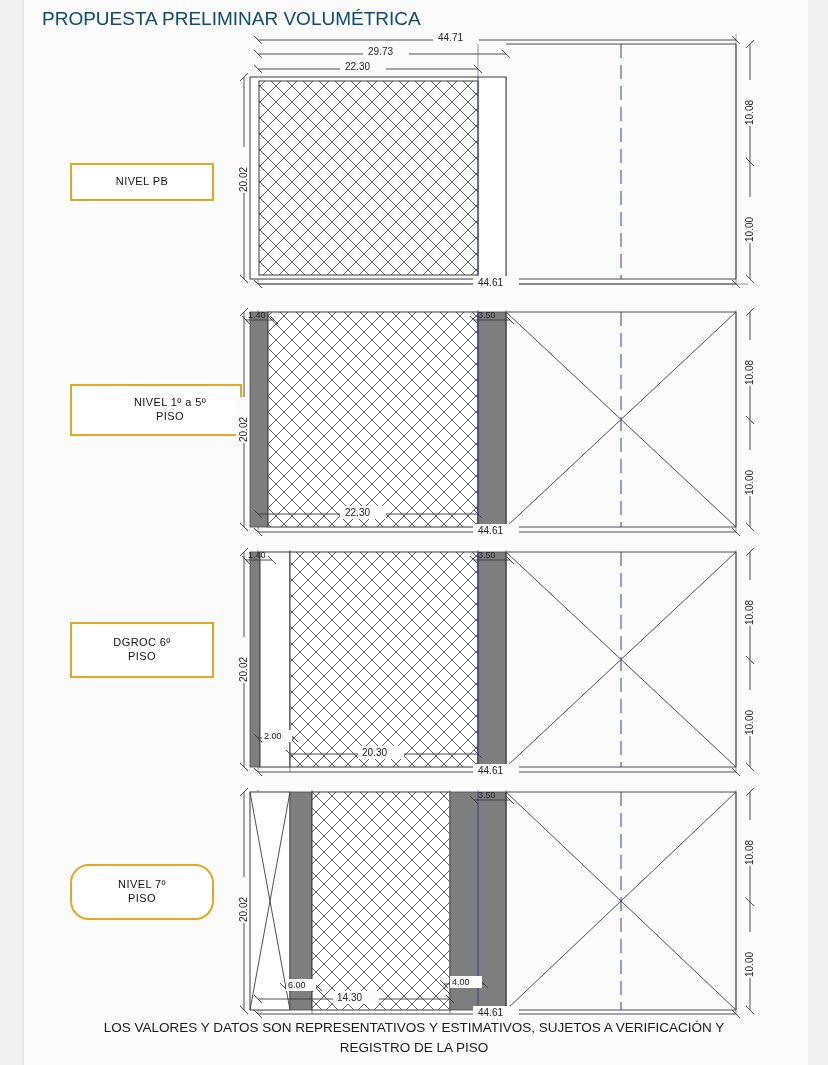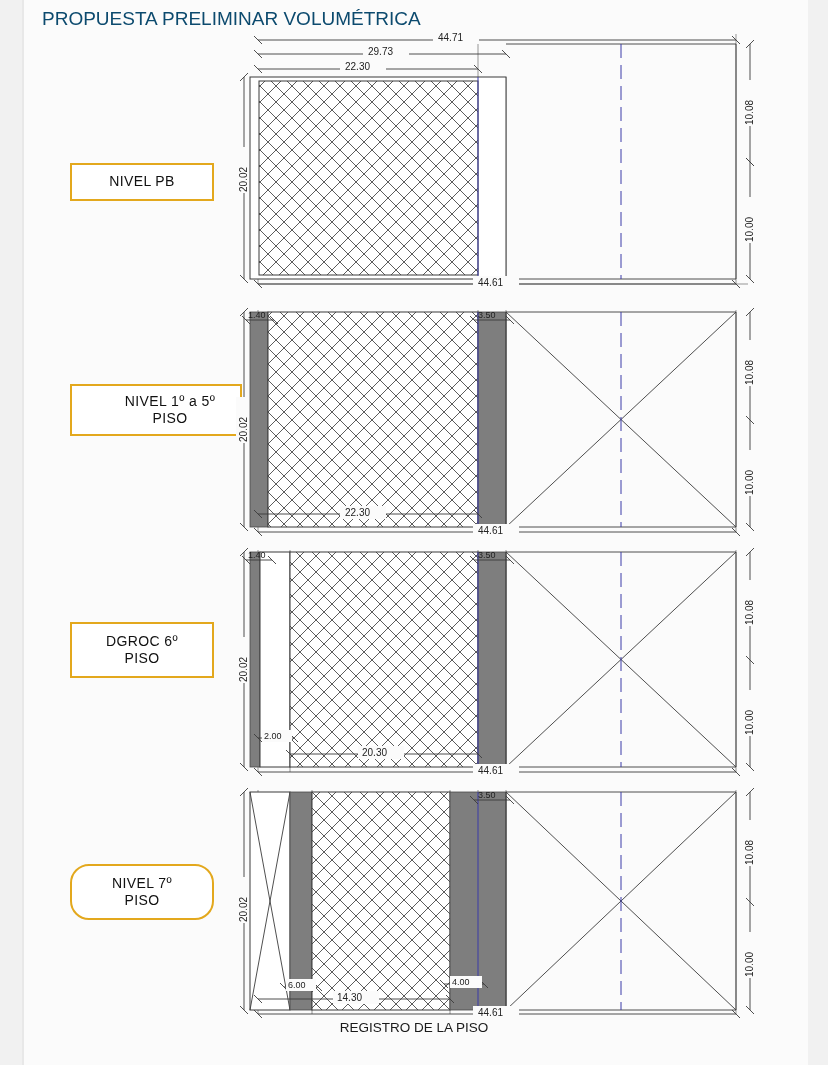--- a/index.html
+++ b/index.html
@@ -29,21 +29,21 @@
     text-align:center;font-size:13.5px;color:#1a1a1a;line-height:1.45;
   }
 
   
   .lvl-box{
     position:absolute;
     border:2px solid #e3a81d;
     background:#ffffff;
     display:flex;align-items:center;justify-content:center;
     text-align:right;
-    font-size:14px;color:#111;line-height:1.25;
+    font-size:11px;color:#111;line-height:1.25;
     letter-spacing:.4px;
   }
 
   
   .blk{position:absolute;}
   svg{display:block;}
 
   .dimtxt{
     font-family:"Liberation Sans", sans-serif;
     font-size:10px;fill:#222;
@@ -289,14 +289,15 @@
   <path class="ln" d="M522,20 L522,130 M522,130 L522,238"></path>
   <path class="ln" d="M518,24 L526,16 M518,126 L526,134 M518,234 L526,242"></path>
   <rect x="514" y="48" width="13" height="46" fill="#fbfbfb"></rect>
   <text class="dimtxt" x="525" y="93" transform="rotate(-90 525 93)">10.08</text>
   <rect x="514" y="160" width="13" height="46" fill="#fbfbfb"></rect>
   <text class="dimtxt" x="525" y="205" transform="rotate(-90 525 205)">10.00</text>
 </svg>
 </div>
 
 <div class="footer">
+  <div>LOS VALORES Y DATOS SON REPRESENTATIVOS Y ESTIMATIVOS, SUJETOS A VERIFICACIÓN Y</div>
   <div>REGISTRO DE LA PISO</div>
 </div>
 
 </body></html>

